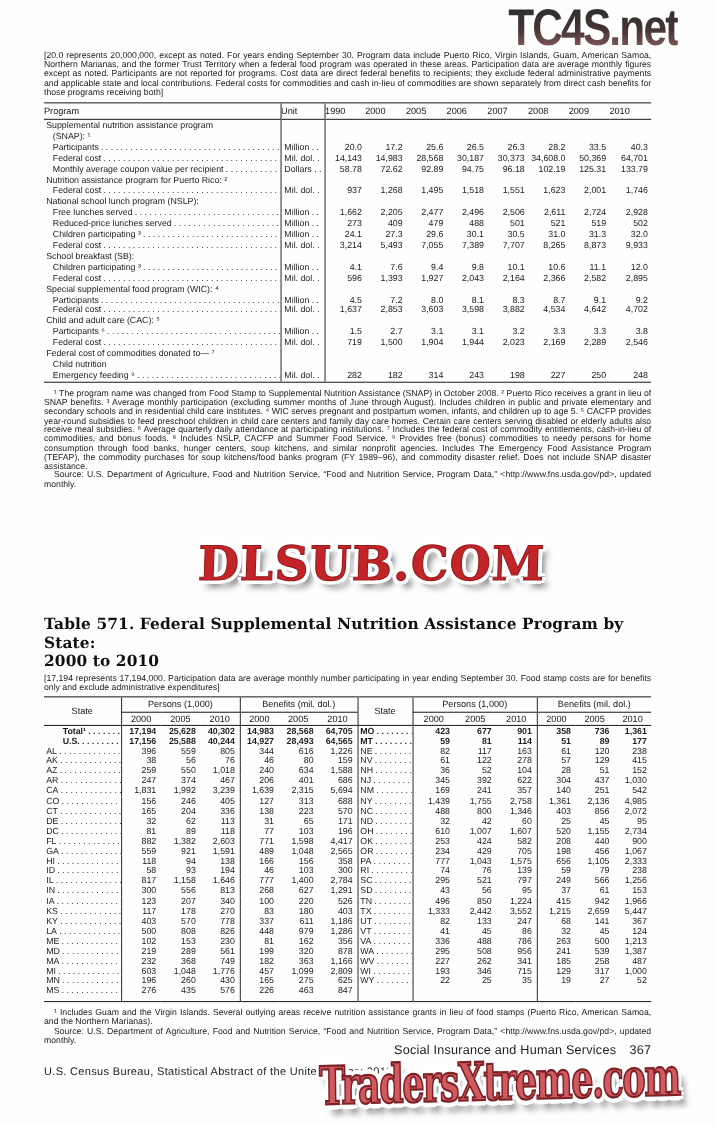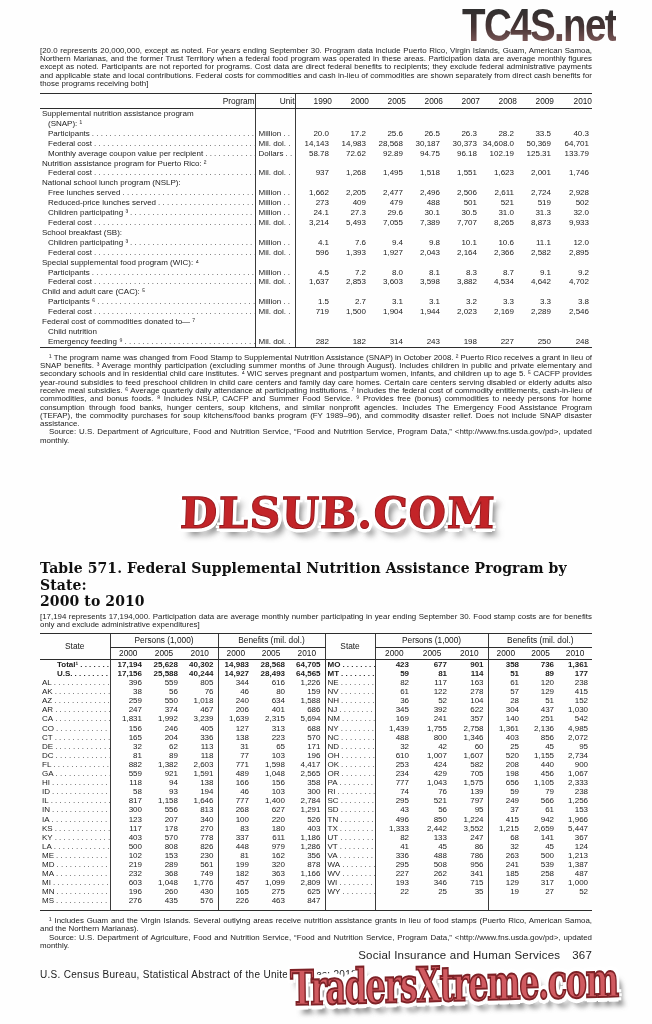--- a/index.html
+++ b/index.html
@@ -22,21 +22,21 @@
     font-size:7.9px;line-height:8.2px;margin-top:3px;color:#222;
     text-align:justify;
   }
 
   table{border-collapse:collapse;table-layout:fixed;width:552px}
   th,td{padding:0;font-weight:normal;overflow:hidden;white-space:nowrap}
 
   
   .t570{margin-top:5px}
   .t570 thead th{
-    height:15px;font-size:8.3px;text-align:right;vertical-align:middle;
+    height:15px;font-size:8.3px;text-align:left;vertical-align:middle;
     border-top:1.2px solid #2c2c2c;border-bottom:1px solid #2c2c2c;color:#161616;
   }
   .t570 tbody td{height:9.9px;line-height:9.9px;font-size:8px;vertical-align:bottom}
   .t570 .bl{border-left:1px solid #3a3a3a}
   .t570 .unit{padding-left:3px}
   .t570 .val{text-align:right;padding-right:3px}
   .t570 tbody tr:last-child td{border-bottom:1.2px solid #2c2c2c}
   .progwrap{display:flex;align-items:baseline;width:100%}
   .ind0{padding-left:2px}
   .ind1{padding-left:8px}

